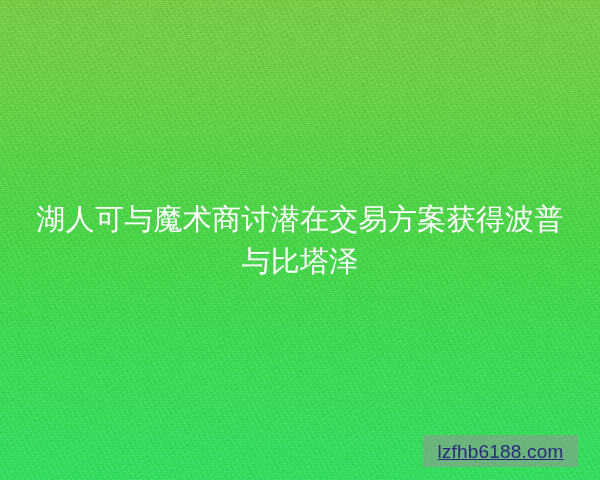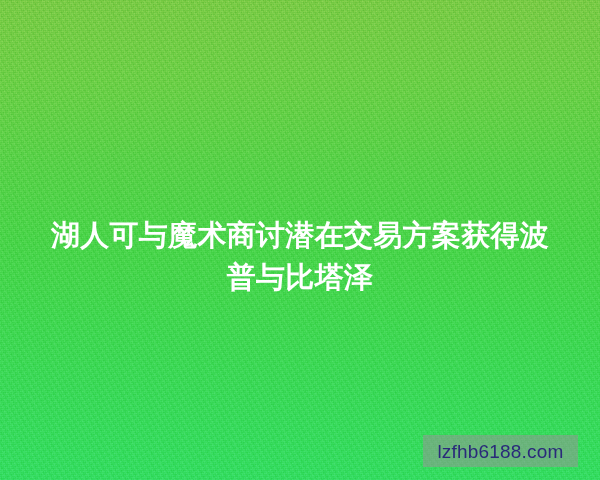--- a/index.html
+++ b/index.html
@@ -90,25 +90,25 @@
   
   #headline-block {
     position: absolute;
     left: 24px;
     right: 24px;
     top: 198px;
     text-align: center;
   }
 
   #headline-text {
-    margin: 16px;
+    margin: 0;
     color: #ffffff;
     font-family: "Liberation Sans", "DejaVu Sans", sans-serif;
     font-size: 29px;
-    font-weight: 700;
+    font-weight: 400;
     line-height: 42px;
     letter-spacing: 0.3px;
     white-space: normal;
     word-break: break-all;
   }
 
   
   #watermark {
     position: absolute;
     left: 423px;
@@ -122,20 +122,21 @@
   }
 
   #watermark-label {
     color: #2a2a7a;
     font-family: "Liberation Sans", "DejaVu Sans", sans-serif;
     font-size: 19px;
     font-weight: 400;
     letter-spacing: 0.2px;
     line-height: 1;
     white-space: nowrap;
+    text-decoration: underline;
   }
 </style>
 </head>
 <body>
 
 <div id="stage">
 
   <div id="bg-gradient"></div>
 
   <div id="bg-noise"></div>

